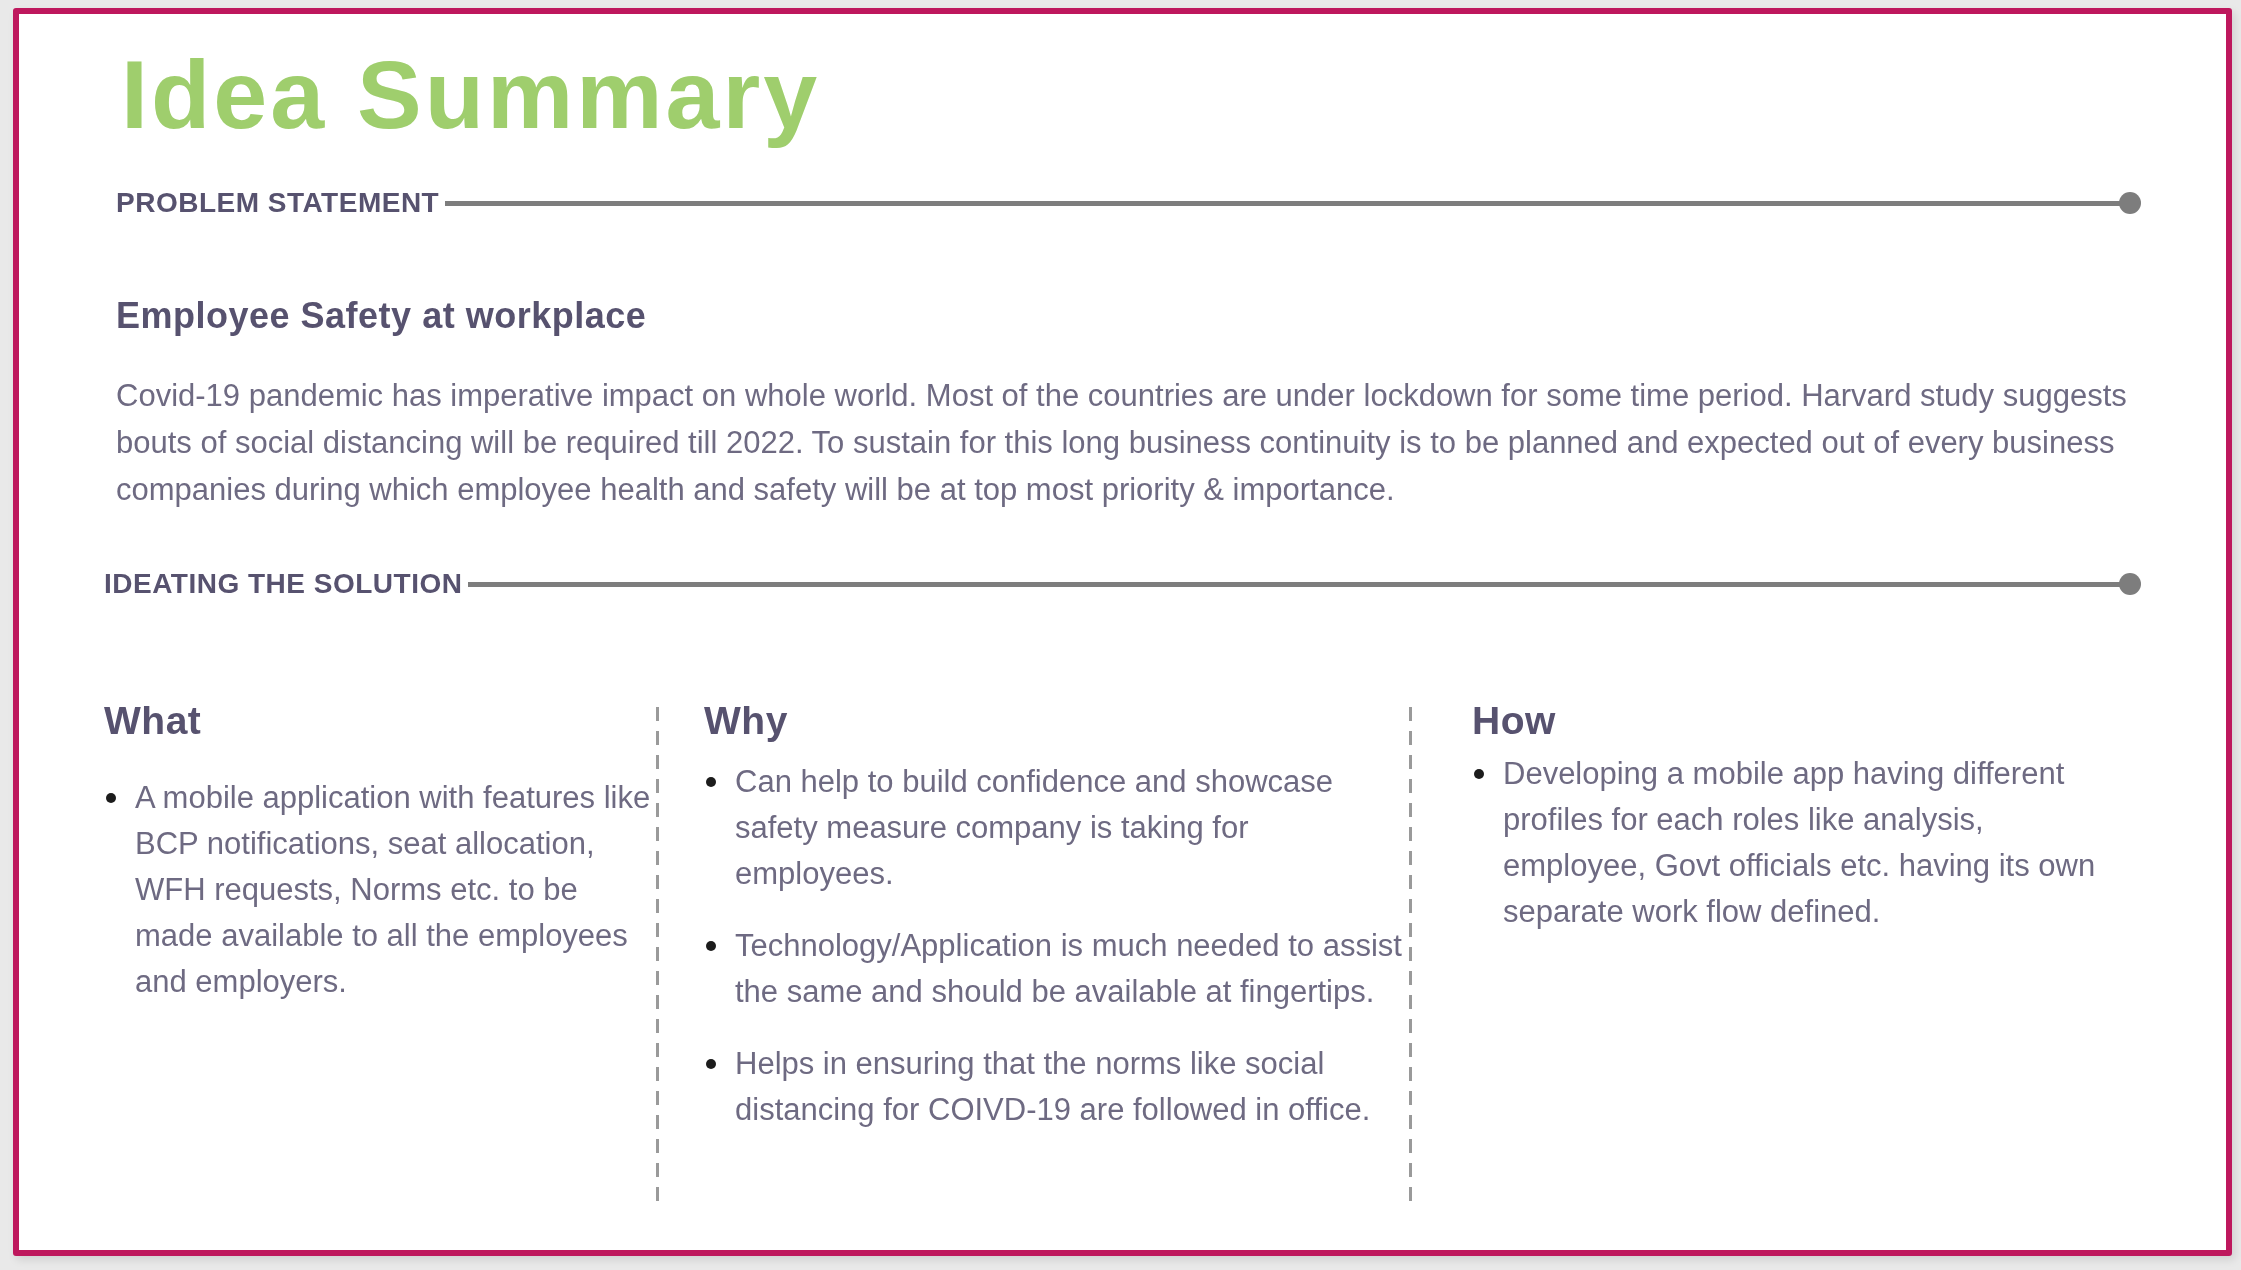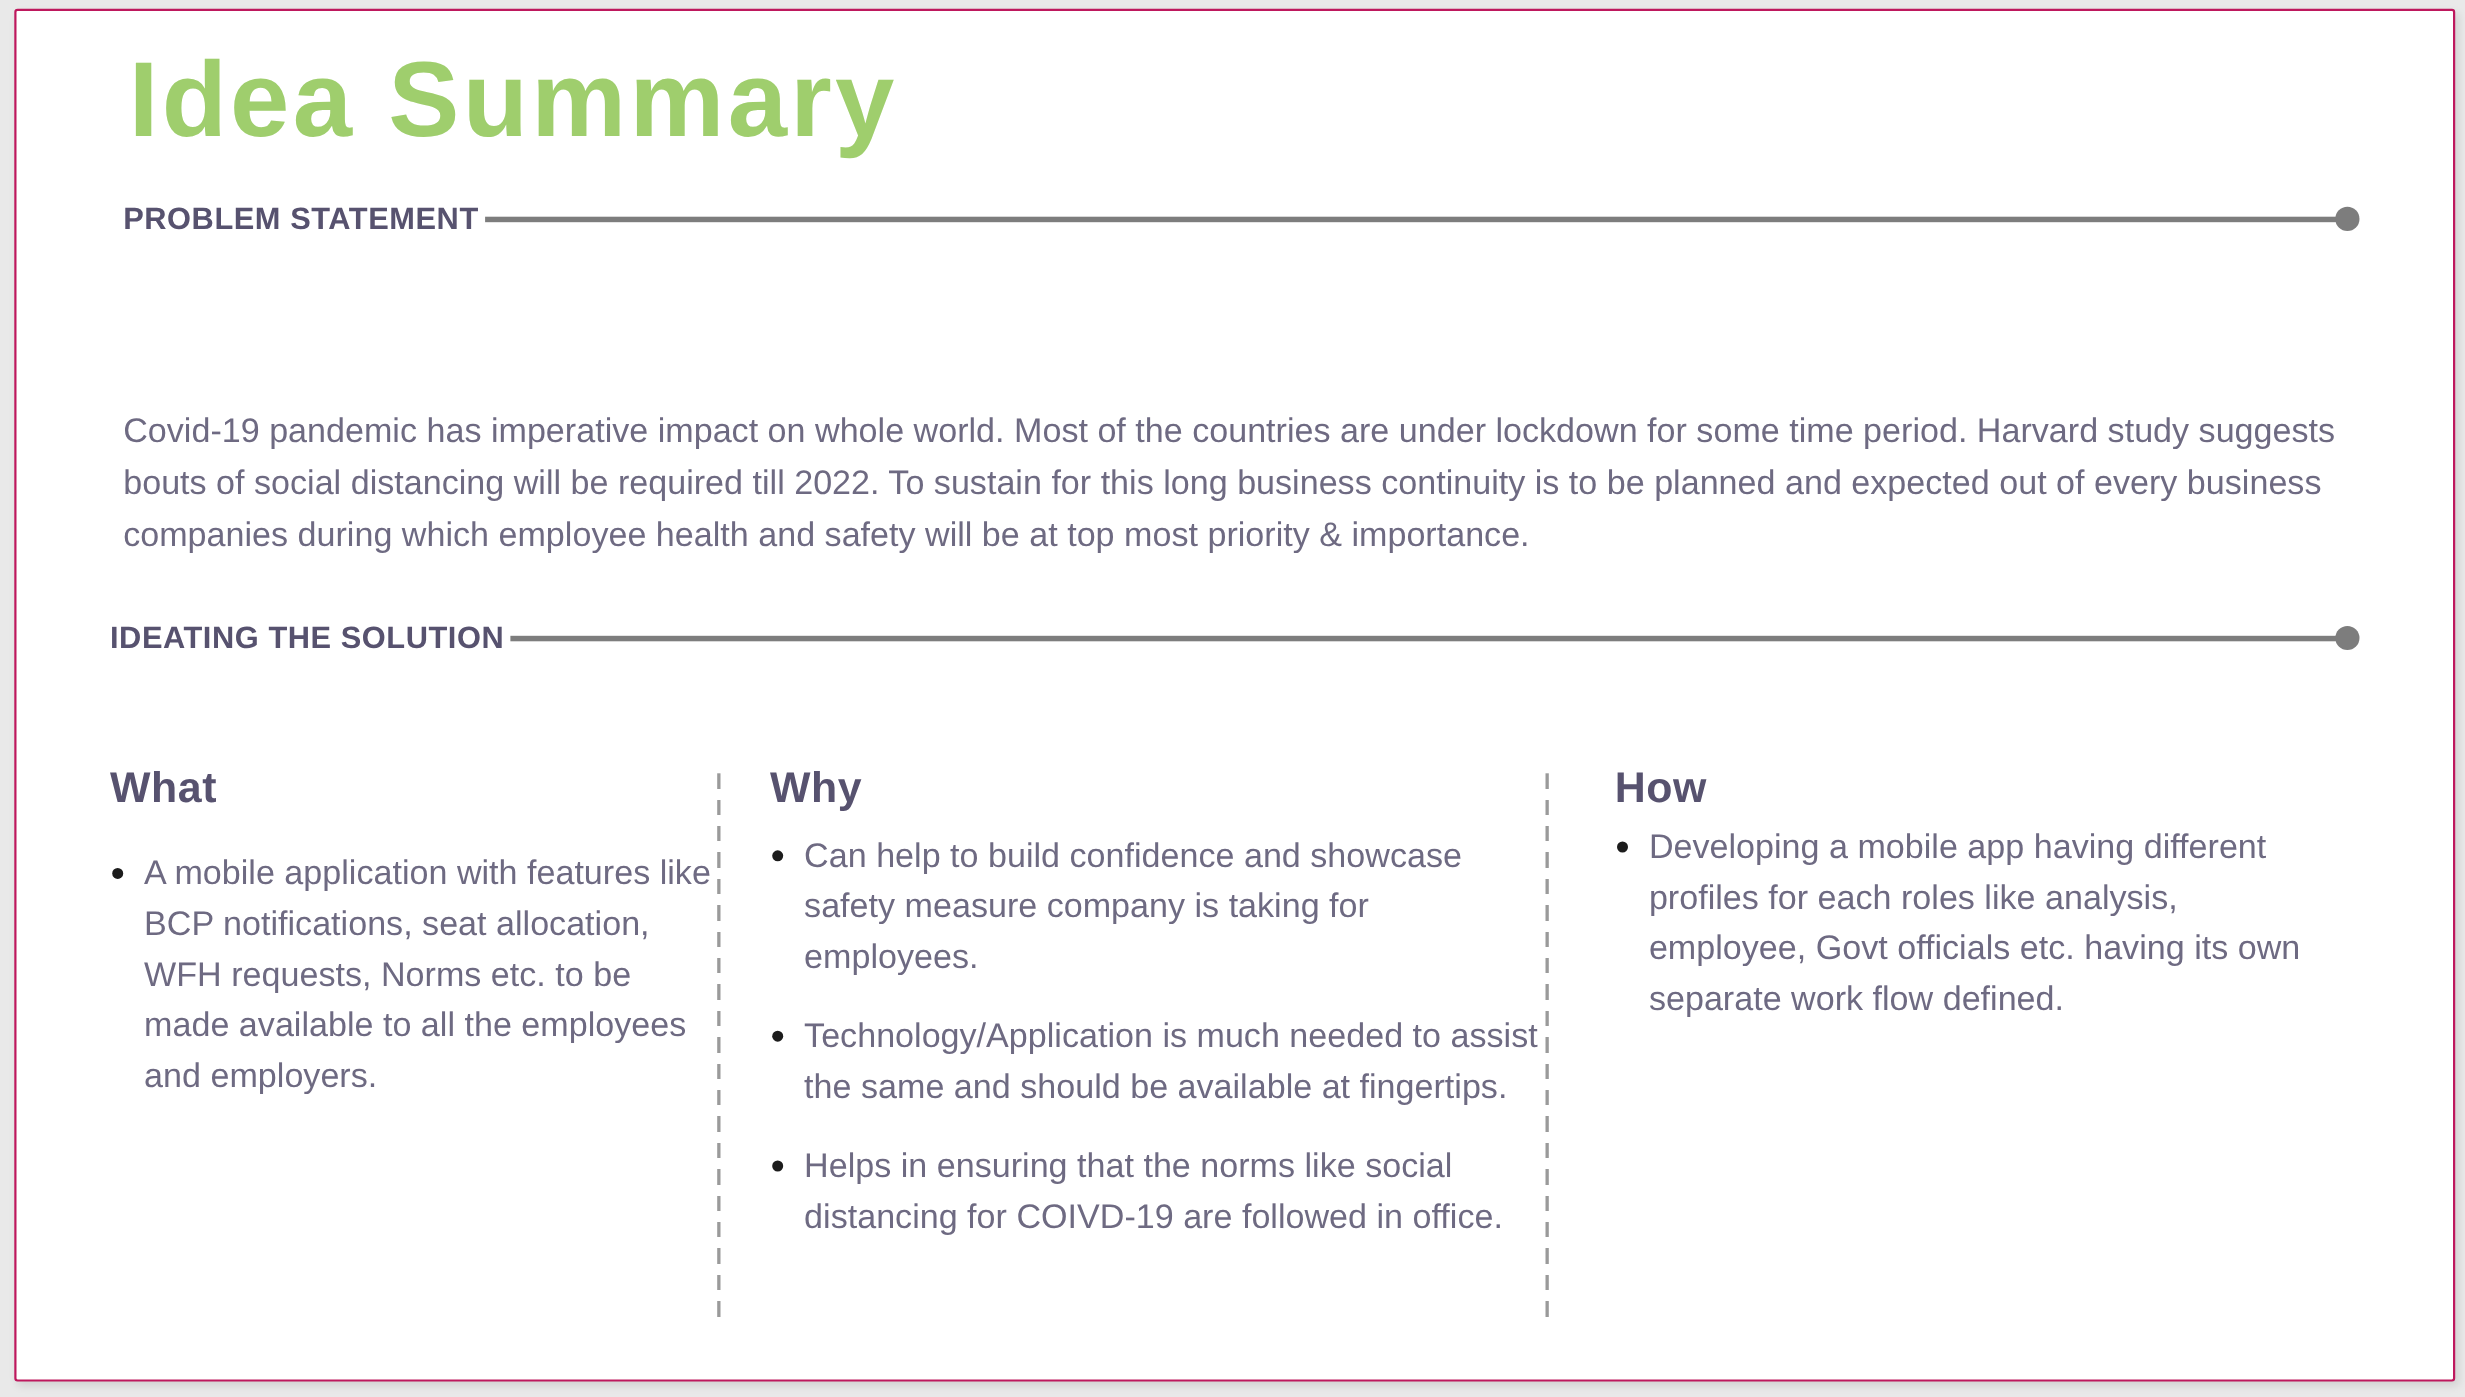--- a/index.html
+++ b/index.html
@@ -9,21 +9,21 @@
   .stage {
     position:relative;
     width:2241px; height:1270px;
     background:#e9e9e9;
     overflow:hidden;
   }
   .card {
     position:absolute;
     left:13px; top:8px; right:9px; bottom:14px;
     background:#ffffff;
-    border:2px solid #be185d;
+    border:6px solid #be185d;
     border-radius:3px;
     box-shadow:3px 4px 8px rgba(0,0,0,0.10);
     text-decoration:underline;
   }
 
   .title {
     position:absolute;
     left:102px; top:28px;
     font-size:97px;
     font-weight:bold;
@@ -134,20 +134,21 @@
   <div class="card">
 
     <h1 class="title">Idea Summary</h1>
 
     <div class="rule-row problem">
       <h2>PROBLEM STATEMENT</h2>
       <div class="rule-line"></div>
       <div class="rule-dot"></div>
     </div>
 
+    <h3 class="subheading">Employee Safety at workplace</h3>
 
     <p class="paragraph">Covid-19 pandemic has imperative impact on whole world. Most of the countries are under lockdown for some time period. Harvard study suggests bouts of social distancing will be required till 2022. To sustain for this long business continuity is to be planned and expected out of every business companies during which employee health and safety will be at top most priority &amp; importance.</p>
 
     <div class="rule-row ideating">
       <h2>IDEATING THE SOLUTION</h2>
       <div class="rule-line"></div>
       <div class="rule-dot"></div>
     </div>
 
     <div class="columns">

